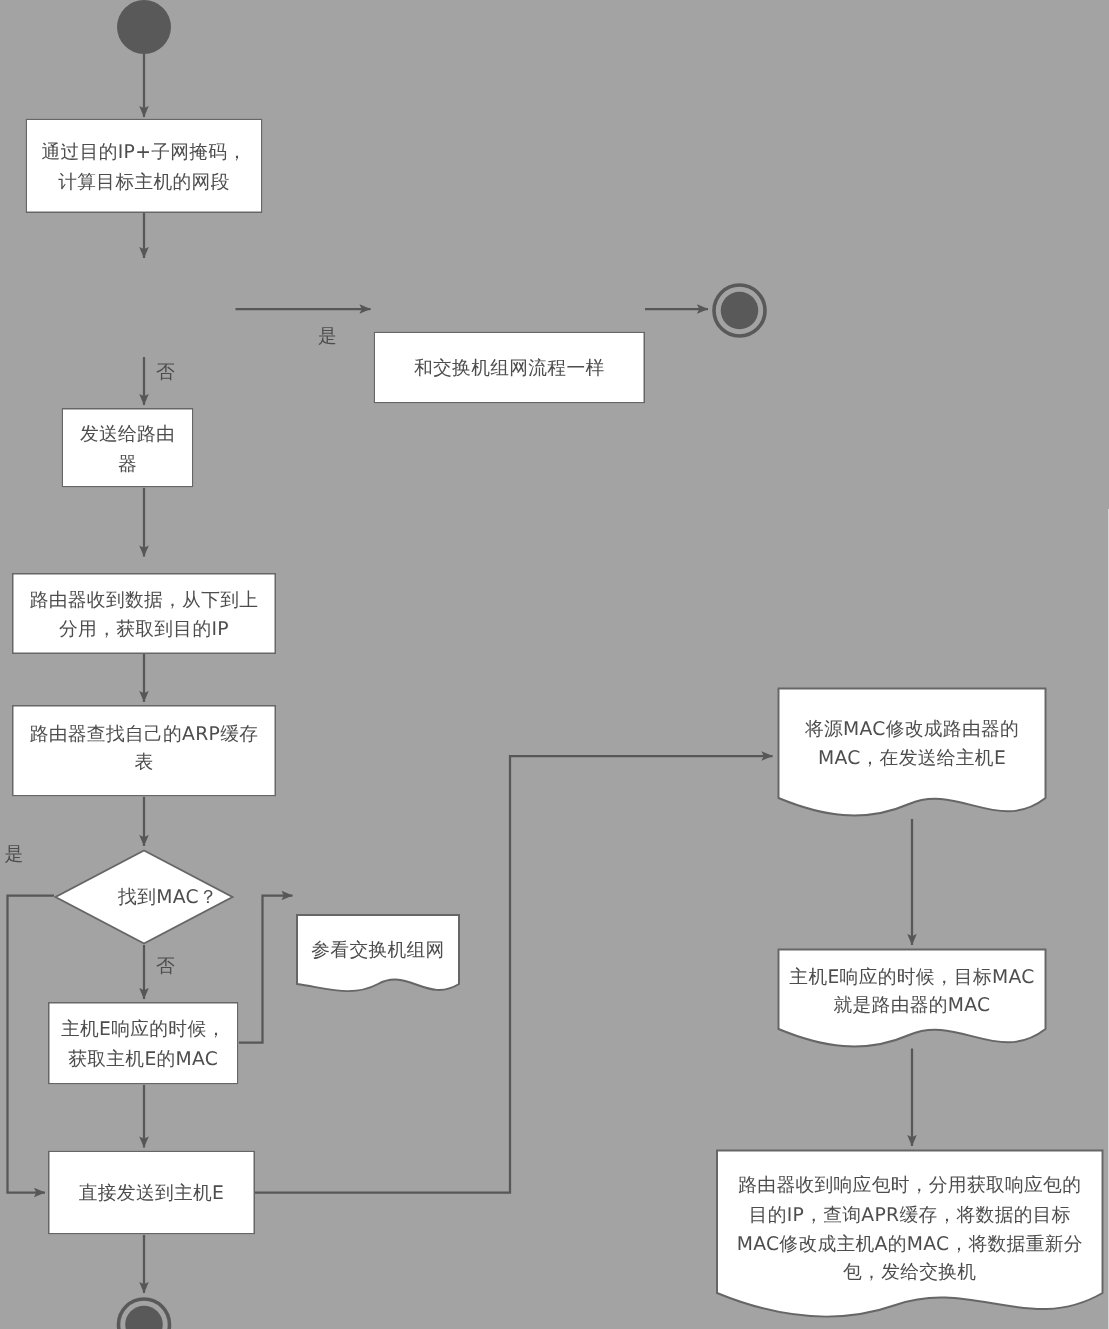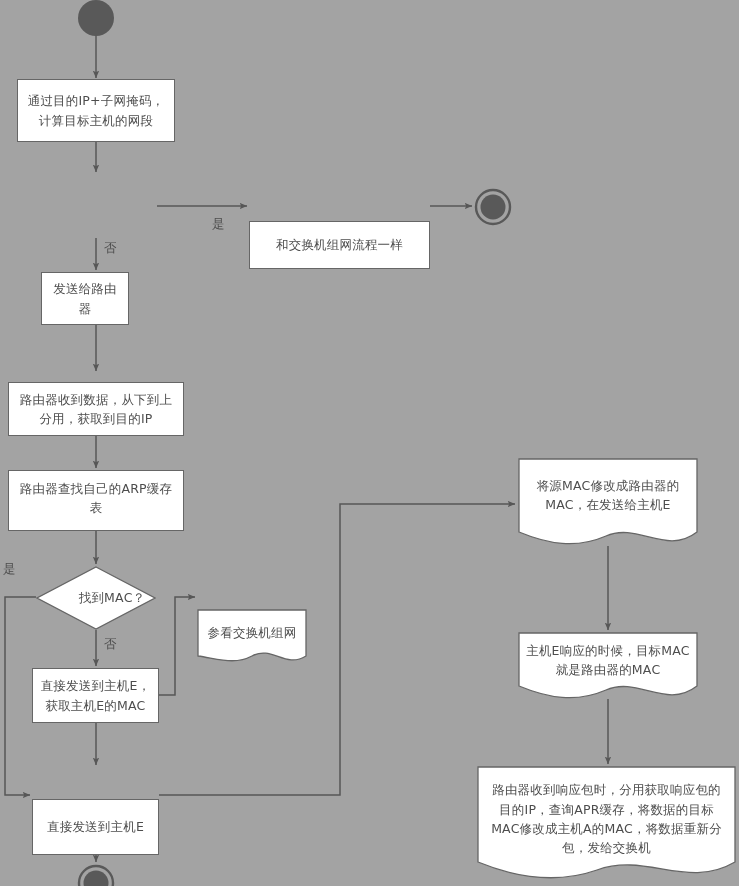--- a/index.html
+++ b/index.html
@@ -192,24 +192,24 @@
   <div class="edge-label" style="left:104px; top:636px;">否</div>
 
   <div class="node note" style="left:197px; top:569px; width:110px; height:57px;margin-top:40px;">
     <svg class="note-shape" viewBox="0 0 110 57" preserveAspectRatio="none" xmlns="http://www.w3.org/2000/svg">
       <path d="M1,1 L109,1 L109,47 C88,60 75,36 55,47 C38,56 22,50 1,47 Z" fill="#ffffff" stroke="#666666" stroke-width="1.3"></path>
     </svg>
     <span class="note-text" style="margin-bottom:10px;">参看交换机组网</span>
   </div>
 
   <div class="node rect" style="left:32px; top:668px; width:127px; height:55px;">
-    <span>直接发送到主机E，获取主机E的MAC</span>
-  </div>
-
-  <div class="node rect" style="left:32px; top:767px; width:127px; height:56px;margin-top:32px;">
+    <span>主机E响应的时候，获取主机E的MAC</span>
+  </div>
+
+  <div class="node rect" style="left:32px; top:767px; width:138px; height:56px;">
     <span>直接发送到主机E</span>
   </div>
 
   <div class="terminator" style="left:77px; top:864px;">
     <svg width="38" height="38" viewBox="0 0 38 38" xmlns="http://www.w3.org/2000/svg">
       <circle cx="19" cy="19" r="17" fill="none" stroke="#595959" stroke-width="2.4"></circle>
       <circle cx="19" cy="19" r="12.5" fill="#595959"></circle>
     </svg>
   </div>
 

